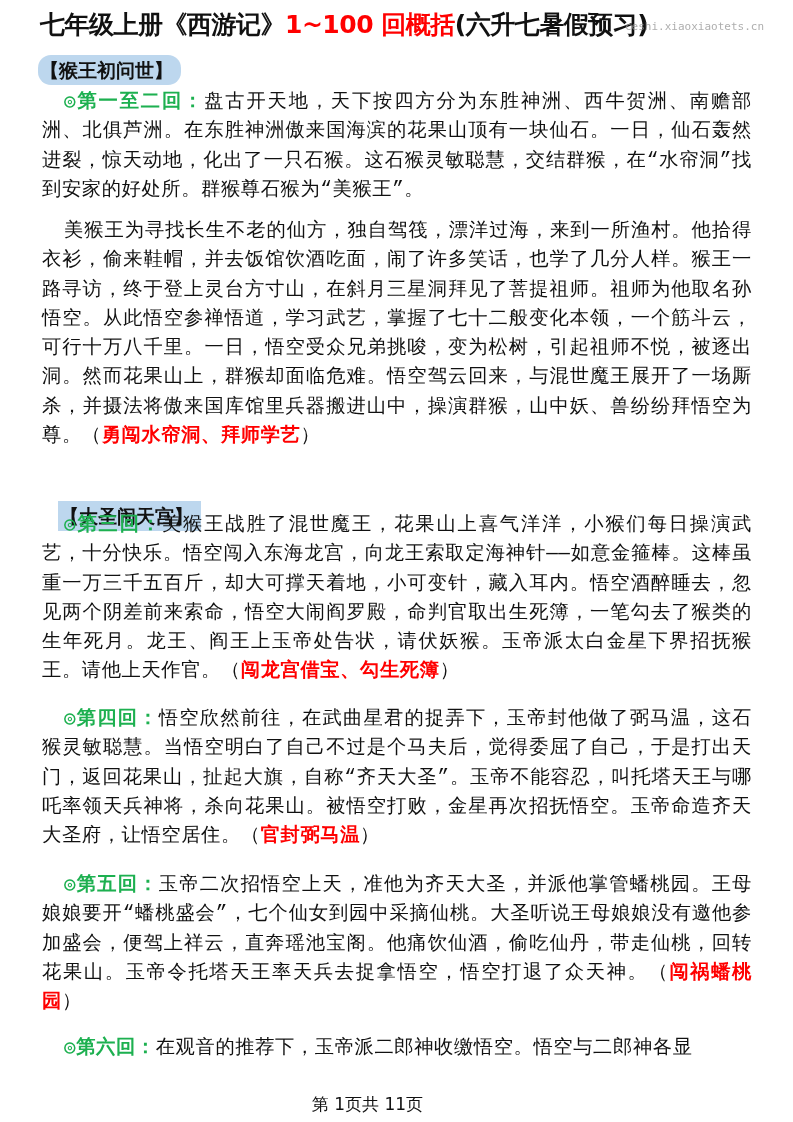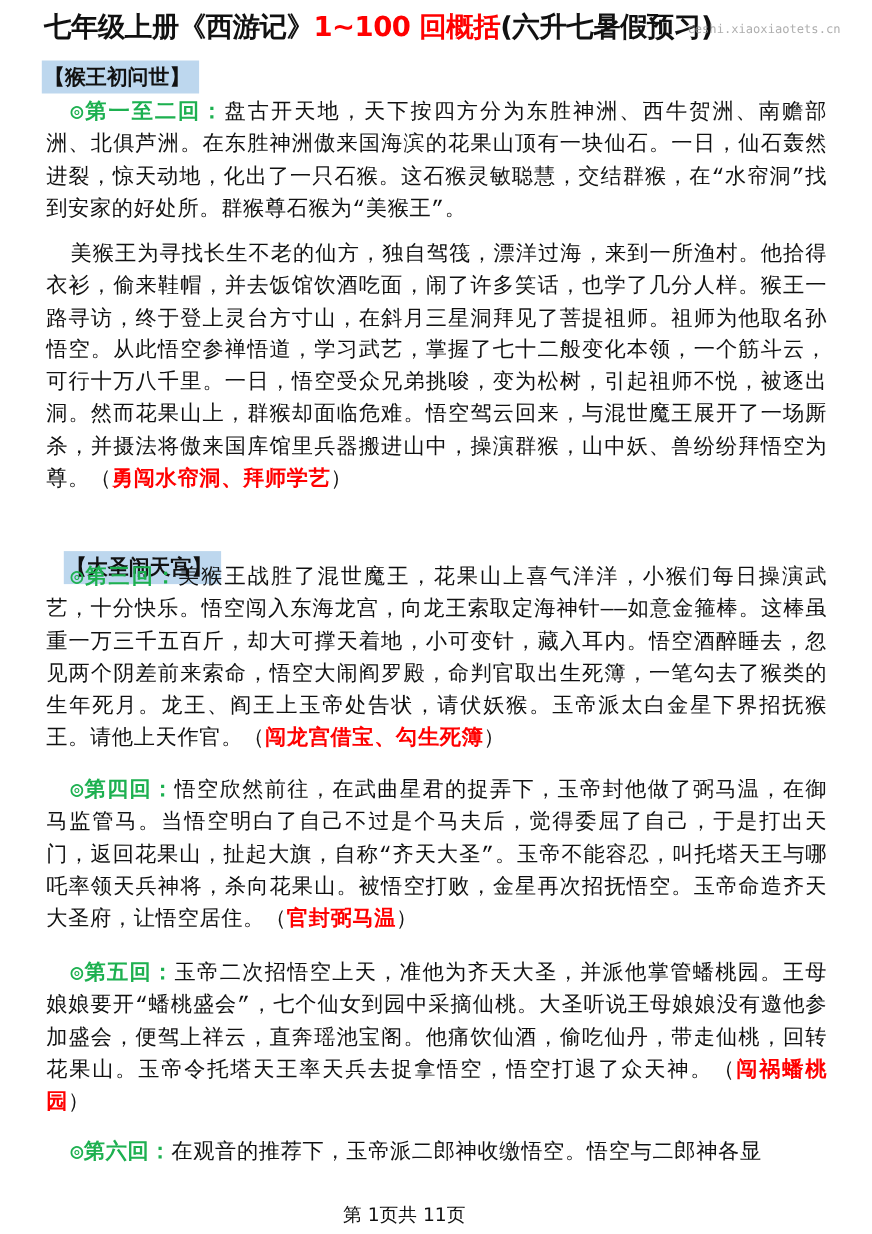--- a/index.html
+++ b/index.html
@@ -20,38 +20,38 @@
             font-size:17px; color:#111; }
 </style>
 </head>
 <body>
 
 <div class="title">
   <span>七年级上册《西游记》</span><span class="red">1~100 回概括</span><span>(六升七暑假预习)</span>
 </div>
 <div class="watermark">ceshi.xiaoxiaotets.cn</div>
 
-<div class="section" style="top:55px;">【猴王初问世】</div>
+<div class="section" style="top:55px;border-radius:13px;">【猴王初问世】</div>
 
 <div class="para" style="top:88px;">
   <span class="hd">◎第一至二回：</span><span>盘古开天地，天下按四方分为东胜神洲、西牛贺洲、南赡部洲、北俱芦洲。在东胜神洲傲来国海滨的花果山顶有一块仙石。一日，仙石轰然进裂，惊天动地，化出了一只石猴。这石猴灵敏聪慧，交结群猴，在“水帘洞”找到安家的好处所。群猴尊石猴为“美猴王”。</span>
 </div>
 
 <div class="para" style="top:217px;">
   <span>美猴王为寻找长生不老的仙方，独自驾筏，漂洋过海，来到一所渔村。他拾得衣衫，偷来鞋帽，并去饭馆饮酒吃面，闹了许多笑话，也学了几分人样。猴王一路寻访，终于登上灵台方寸山，在斜月三星洞拜见了菩提祖师。祖师为他取名孙悟空。从此悟空参禅悟道，学习武艺，掌握了七十二般变化本领，一个筋斗云，可行十万八千里。一日，悟空受众兄弟挑唆，变为松树，引起祖师不悦，被逐出洞。然而花果山上，群猴却面临危难。悟空驾云回来，与混世魔王展开了一场厮杀，并摄法将傲来国库馆里兵器搬进山中，操演群猴，山中妖、兽纷纷拜悟空为尊。（</span><span class="key">勇闯水帘洞、拜师学艺</span><span>）</span>
 </div>
 
 <div class="section" style="top:501px;margin-left:20px;">【大圣闹天宫】</div>
 
 <div class="para" style="top:511px;">
   <span class="hd">◎第三回：</span><span>美猴王战胜了混世魔王，花果山上喜气洋洋，小猴们每日操演武艺，十分快乐。悟空闯入东海龙宫，向龙王索取定海神针——如意金箍棒。这棒虽重一万三千五百斤，却大可撑天着地，小可变针，藏入耳内。悟空酒醉睡去，忽见两个阴差前来索命，悟空大闹阎罗殿，命判官取出生死簿，一笔勾去了猴类的生年死月。龙王、阎王上玉帝处告状，请伏妖猴。玉帝派太白金星下界招抚猴王。请他上天作官。（</span><span class="key">闯龙宫借宝、勾生死簿</span><span>）</span>
 </div>
 
 <div class="para" style="top:705px;">
-  <span class="hd">◎第四回：</span><span>悟空欣然前往，在武曲星君的捉弄下，玉帝封他做了弼马温，在御马监管马。当悟空明白了自己不过是个马夫后，觉得委屈了自己，于是打出天门，返回花果山，扯起大旗，自称“齐天大圣”。玉帝不能容忍，叫托塔天王与哪吒率领天兵神将，杀向花果山。被悟空打败，金星再次招抚悟空。玉帝命造齐天大圣府，让悟空居住。（</span><span class="key">官封弼马温</span><span>）</span>
+  <span class="hd">◎第四回：</span><span>悟空欣然前往，在武曲星君的捉弄下，玉帝封他做了弼马温，这石猴灵敏聪慧。当悟空明白了自己不过是个马夫后，觉得委屈了自己，于是打出天门，返回花果山，扯起大旗，自称“齐天大圣”。玉帝不能容忍，叫托塔天王与哪吒率领天兵神将，杀向花果山。被悟空打败，金星再次招抚悟空。玉帝命造齐天大圣府，让悟空居住。（</span><span class="key">官封弼马温</span><span>）</span>
 </div>
 
 <div class="para" style="top:871px;">
   <span class="hd">◎第五回：</span><span>玉帝二次招悟空上天，准他为齐天大圣，并派他掌管蟠桃园。王母娘娘要开“蟠桃盛会”，七个仙女到园中采摘仙桃。大圣听说王母娘娘没有邀他参加盛会，便驾上祥云，直奔瑶池宝阁。他痛饮仙酒，偷吃仙丹，带走仙桃，回转花果山。玉帝令托塔天王率天兵去捉拿悟空，悟空打退了众天神。（</span><span class="key">闯祸蟠桃园</span><span>）</span>
 </div>
 
 <div class="para" style="top:1034px;">
   <span class="hd">◎第六回：</span><span>在观音的推荐下，玉帝派二郎神收缴悟空。悟空与二郎神各显</span>
 </div>
 

